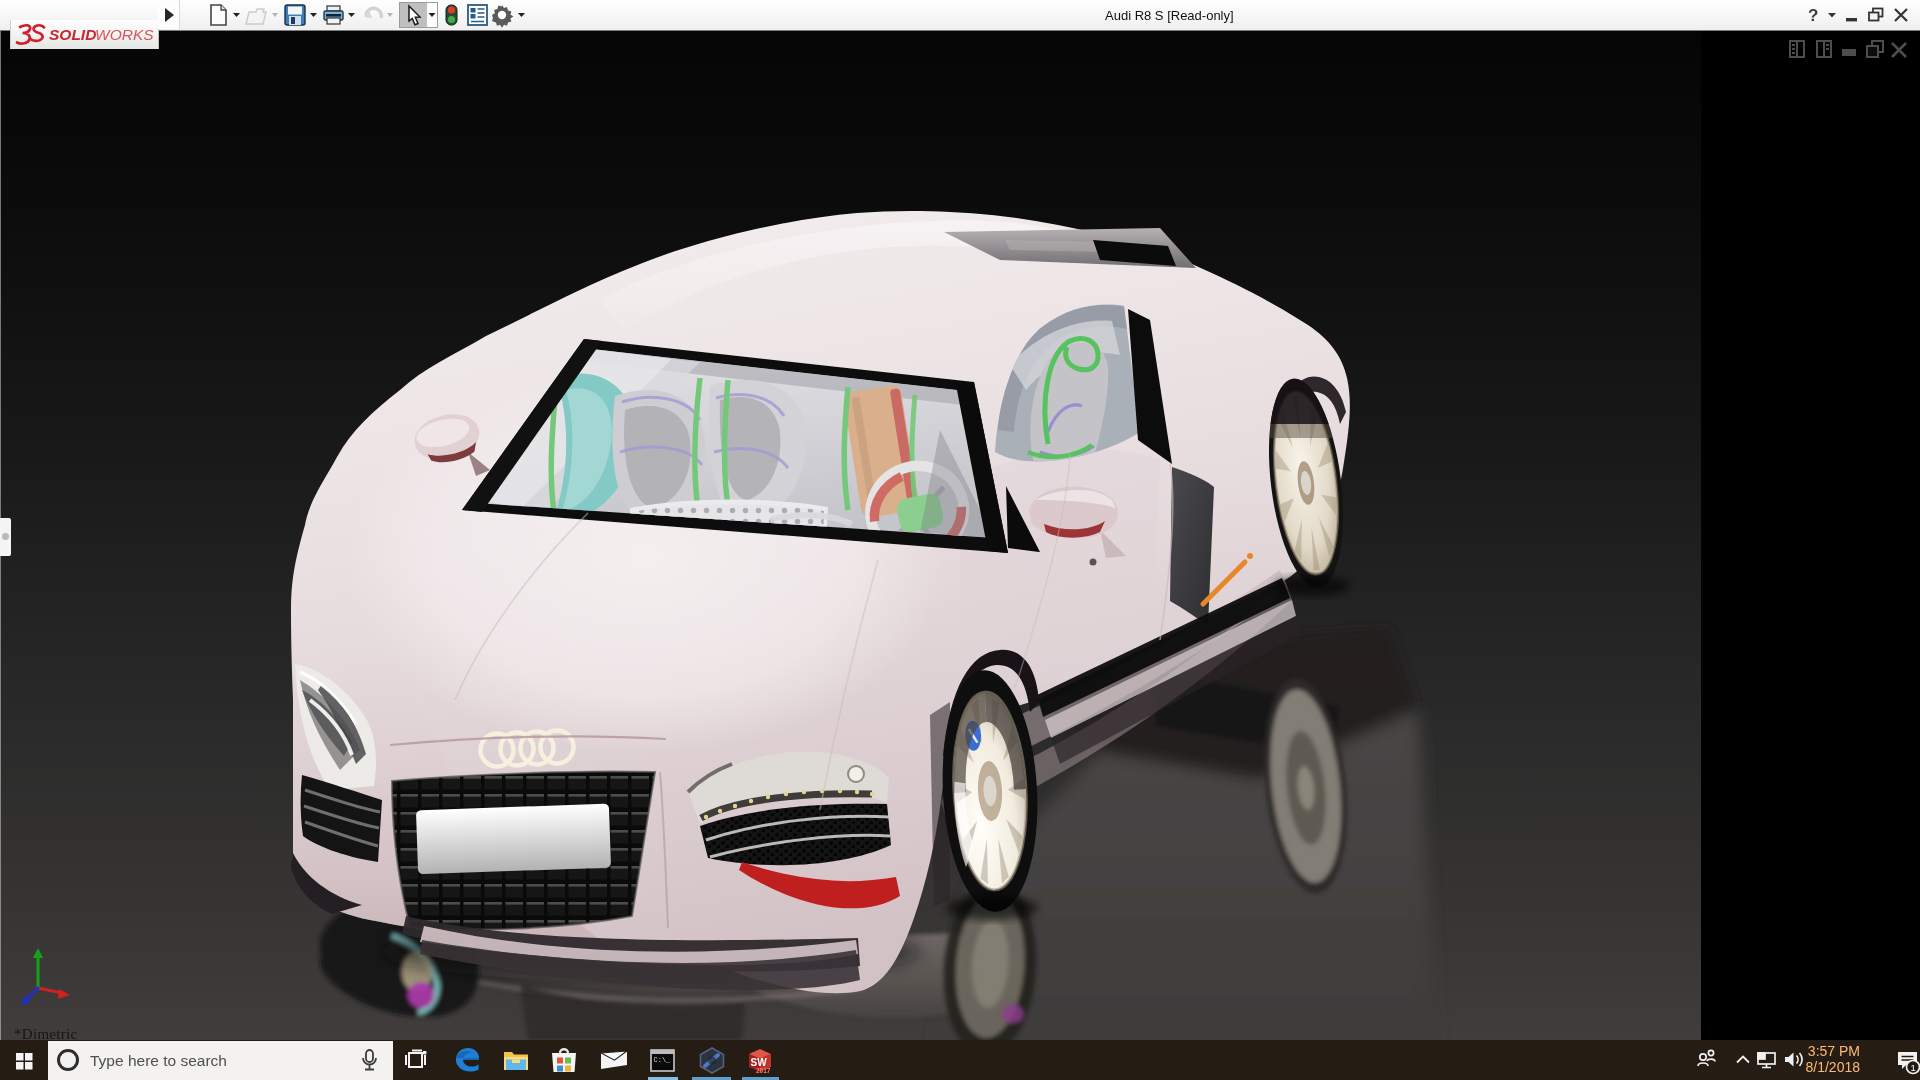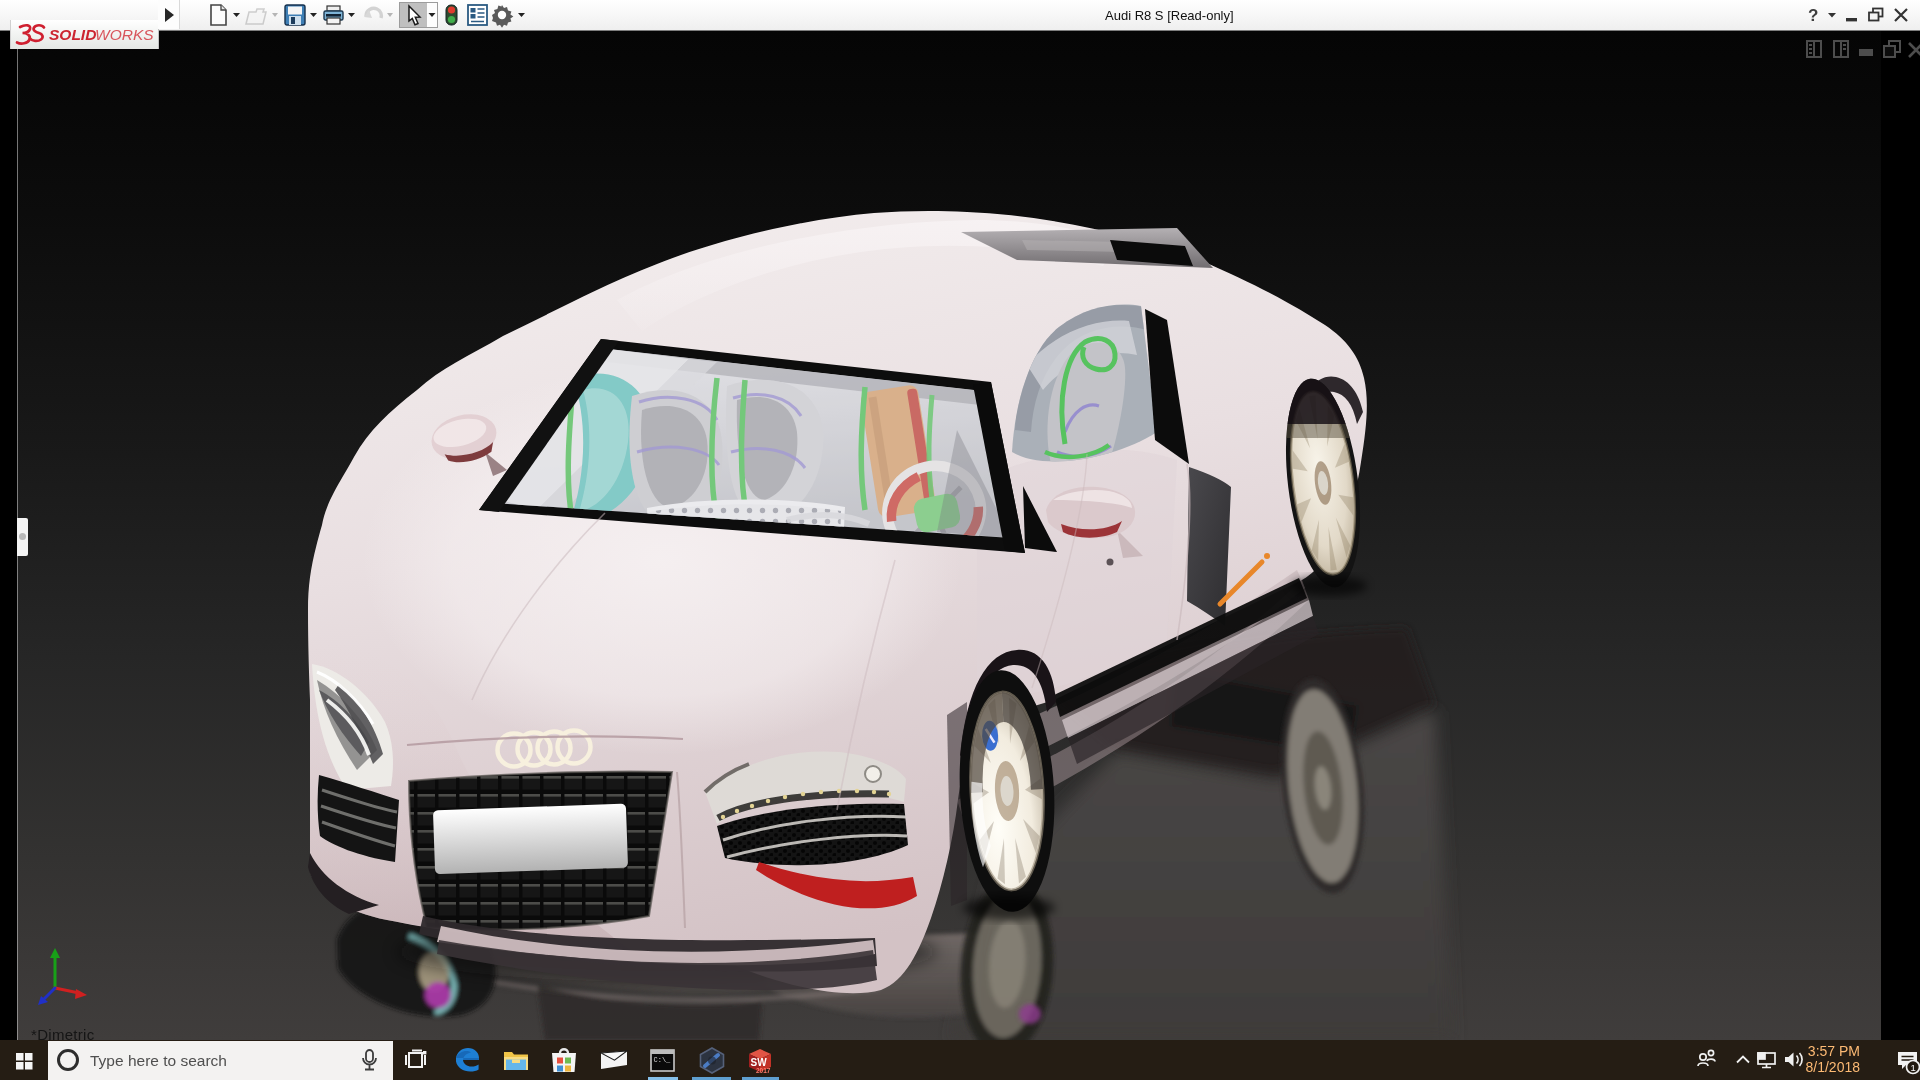--- a/index.html
+++ b/index.html
@@ -3,21 +3,21 @@
 html,body{margin:0;padding:0;width:1920px;height:1080px;overflow:hidden;background:#000;font-family:"Liberation Sans",sans-serif;-webkit-font-smoothing:antialiased;}
 #stage{position:absolute;inset:0;width:1920px;height:1080px;}
 
 #titlebar{position:absolute;left:0;top:0;width:1920px;height:30px;background:linear-gradient(#ffffff,#efefef);border-bottom:1px solid #7d7d7d;}
 #logobox{position:absolute;left:10px;top:0;width:147px;height:29px;background:linear-gradient(#ffffff,#e4e7e4);border-right:1px solid #c0c0c0;border-left:1px solid #d0d0d0;margin-top:20px;}
 #flyout{position:absolute;left:158px;top:0;width:21px;height:29px;background:#fdfdfd;border-right:1px solid #d9d9d9;}
 #flyout svg{position:absolute;left:5px;top:7px;}
 #title{position:absolute;top:8px;left:1105px;font-size:13px;color:#111;}
 #winctl{position:absolute;right:0;top:0;height:30px;}
 
-#viewport{position:absolute;left:17px;top:31px;width:1864px;height:1009px;background:linear-gradient(#050505 0%,#0c0c0c 18%,#191919 42%,#262626 62%,#333231 82%,#403d3c 100%);}
+#viewport{position:absolute;left:0;top:31px;width:1701px;height:1009px;background:linear-gradient(#050505 0%,#0c0c0c 18%,#191919 42%,#262626 62%,#333231 82%,#403d3c 100%);font-family:Liberation Serif, serif;}
 #lefttab{position:absolute;left:0;top:487px;width:11px;height:38px;background:#f4f4f4;border-radius:0 2px 2px 0;}
 #lefttab i{position:absolute;left:2px;top:15px;width:7px;height:7px;border-radius:50%;background:#b9b9b9;display:block;}
 #leftline{position:absolute;left:0;top:0;width:1px;height:1009px;background:#cfcfcf;opacity:.55;}
 #dimetric{position:absolute;left:14px;top:995px;font-size:15px;color:#151515;letter-spacing:.3px;}
 
 #taskbar{position:absolute;left:0;top:1040px;width:1920px;height:40px;background:#251d14;text-decoration:underline;}
 #tray-time{position:absolute;left:1800px;top:3px;width:60px;text-align:right;color:#fdba74;font-size:14px;line-height:16px;}
 </style></head><body>
 <div id="stage">
 

